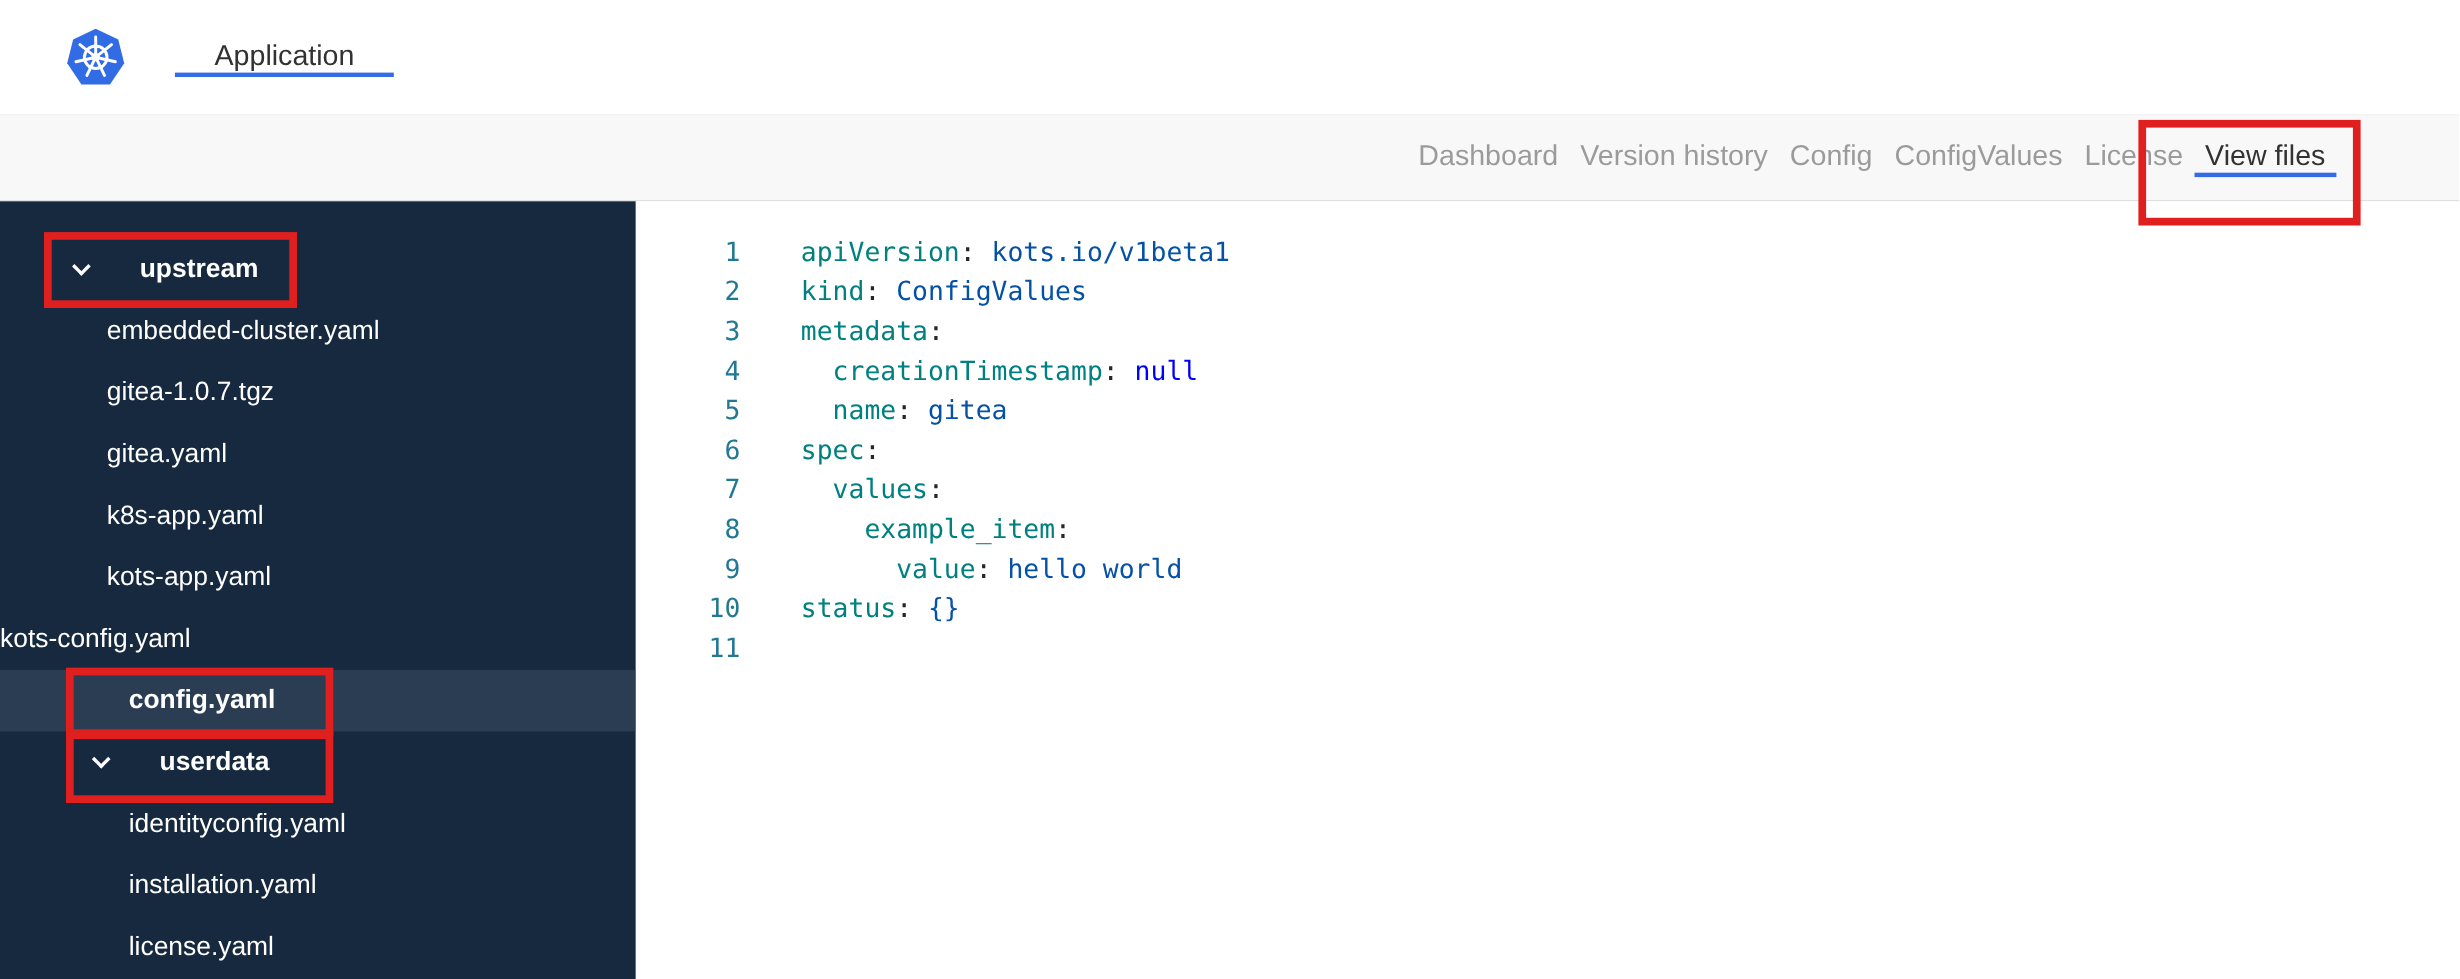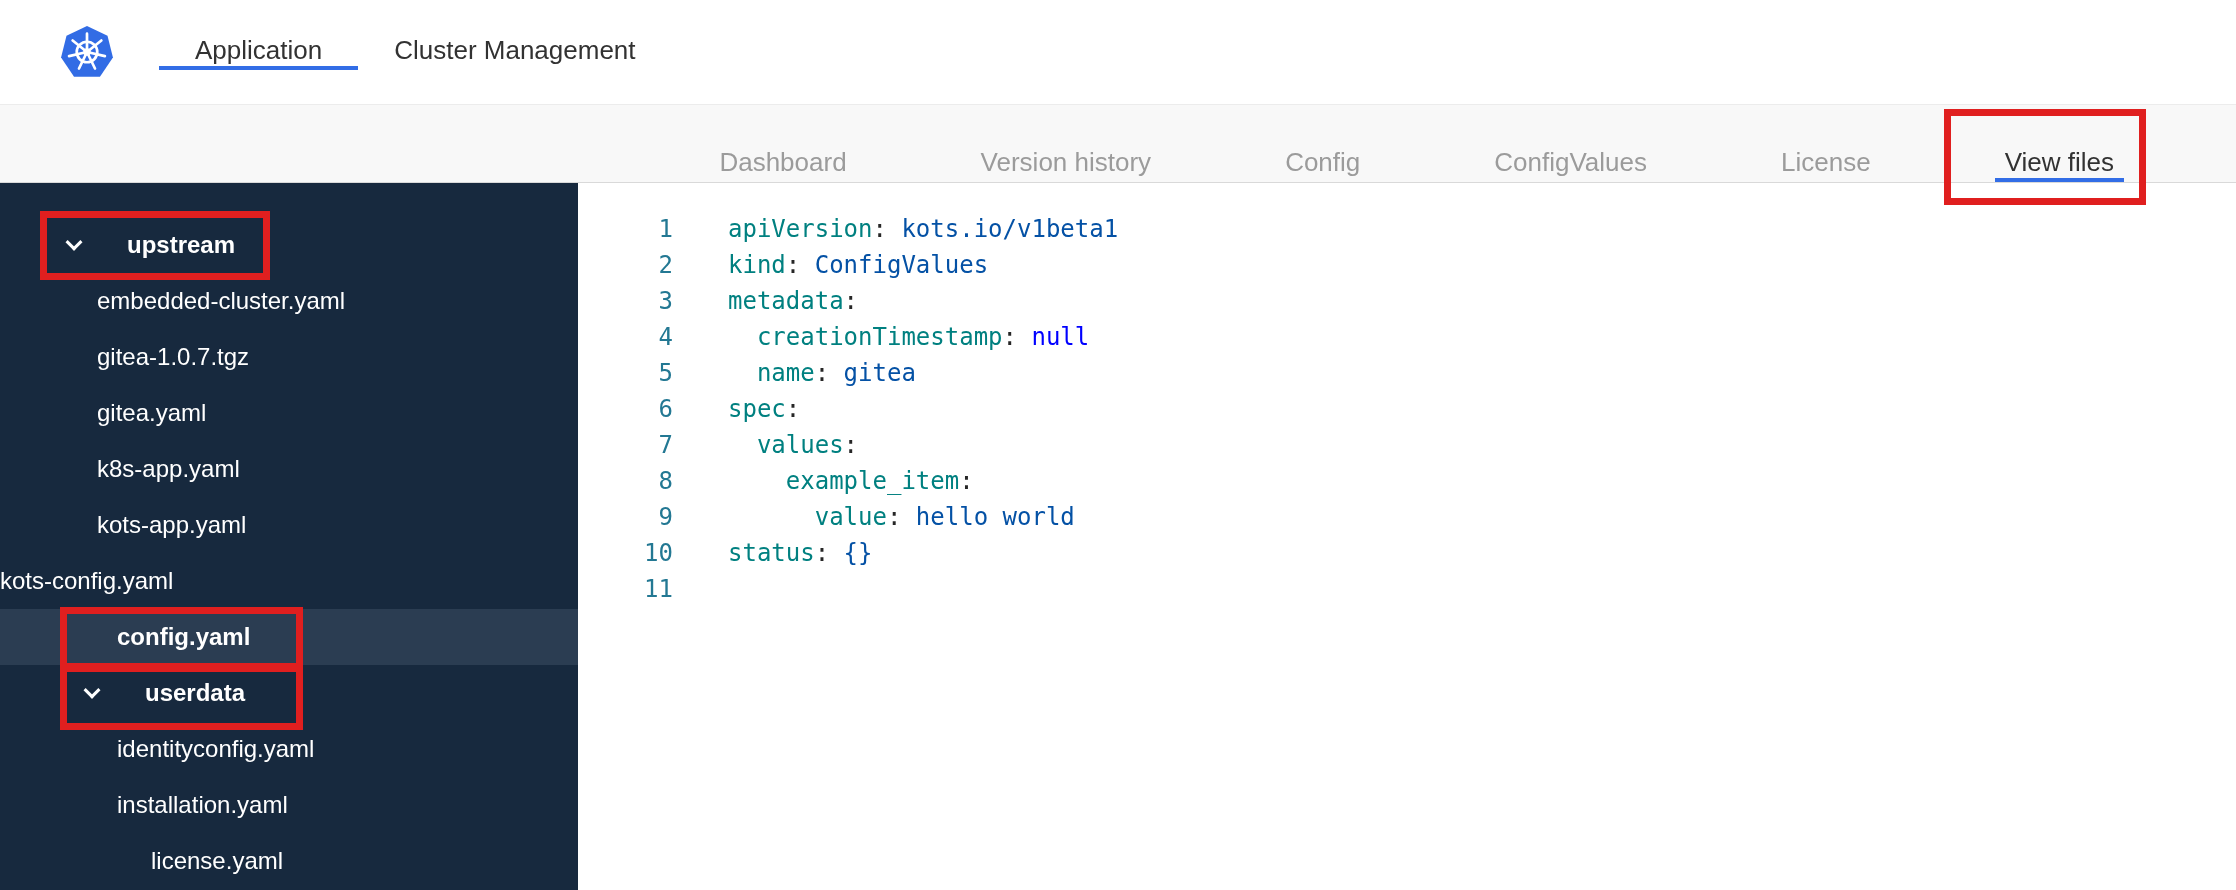--- a/index.html
+++ b/index.html
@@ -19,22 +19,22 @@
   .app-tabs { display:flex; align-items:center; }
   .app-tab {
     display:flex; align-items:center; padding:0 36px; font-size:26px; color:#323232;
     cursor:pointer; border-bottom:4px solid transparent;
   }
   .app-tab.active { border-bottom-color:var(--accent-blue,#326de6); }
 
   
   .subnav {
     height:78px; background:#f8f8f8; border-bottom:1px solid #d9d9d9;
-    display:flex; align-items:flex-end; justify-content:flex-end;
-    gap:114px; padding-right:112px;
+    display:flex; align-items:center; justify-content:flex-end;
+    padding-right:112px;
   }
   .subnav-item {
     display:flex; align-items:center; padding:0 10px; font-size:26px; color:#9b9b9b;
     cursor:pointer; border-bottom:4px solid transparent; white-space:nowrap;
   }
   .subnav-item.active { color:#323232; border-bottom-color:var(--accent-blue,#326de6); }
 
   
   .main { display:flex; height:707px; }
 
@@ -99,21 +99,20 @@
           <line x1="50" y1="50" x2="64.8" y2="80.6"></line>
           <line x1="50" y1="50" x2="35.2" y2="80.6"></line>
           <line x1="50" y1="50" x2="16.8" y2="57.6"></line>
           <line x1="50" y1="50" x2="23.4" y2="28.8"></line>
         </g>
         <circle cx="50" cy="50" r="7" fill="#ffffff"></circle>
       </svg>
     </div>
     <nav class="app-tabs">
       <div class="app-tab active">Application</div>
-      <div class="app-tab">Cluster Management</div>
     </nav>
   </header>
 
   <nav class="subnav">
       <div class="subnav-item">Dashboard</div>
       <div class="subnav-item">Version history</div>
       <div class="subnav-item">Config</div>
       <div class="subnav-item">ConfigValues</div>
       <div class="subnav-item">License</div>
       <div class="subnav-item active">View files</div>
@@ -149,21 +148,21 @@
         <div class="tree-row folder" style="padding-left: 86px;">
           <span class="chevron"></span>
           <span class="tree-label">userdata</span>
         </div>
         <div class="tree-row file" style="padding-left: 117px;">
           <span class="tree-label">identityconfig.yaml</span>
         </div>
         <div class="tree-row file" style="padding-left: 117px;">
           <span class="tree-label">installation.yaml</span>
         </div>
-        <div class="tree-row file" style="padding-left: 117px; margin-left: 34px;">
+        <div class="tree-row file" style="padding-left: 117px;">
           <span class="tree-label">license.yaml</span>
         </div>
       </aside>
     <div class="code-editor">
       <div class="lines">
           <div class="code-line">
             <span class="line-num">1</span>
             <span class="line-code"><span class="tok-key">apiVersion</span><span class="tok-plain">: </span><span class="tok-val">kots.io/v1beta1</span></span>
           </div>
           <div class="code-line">

